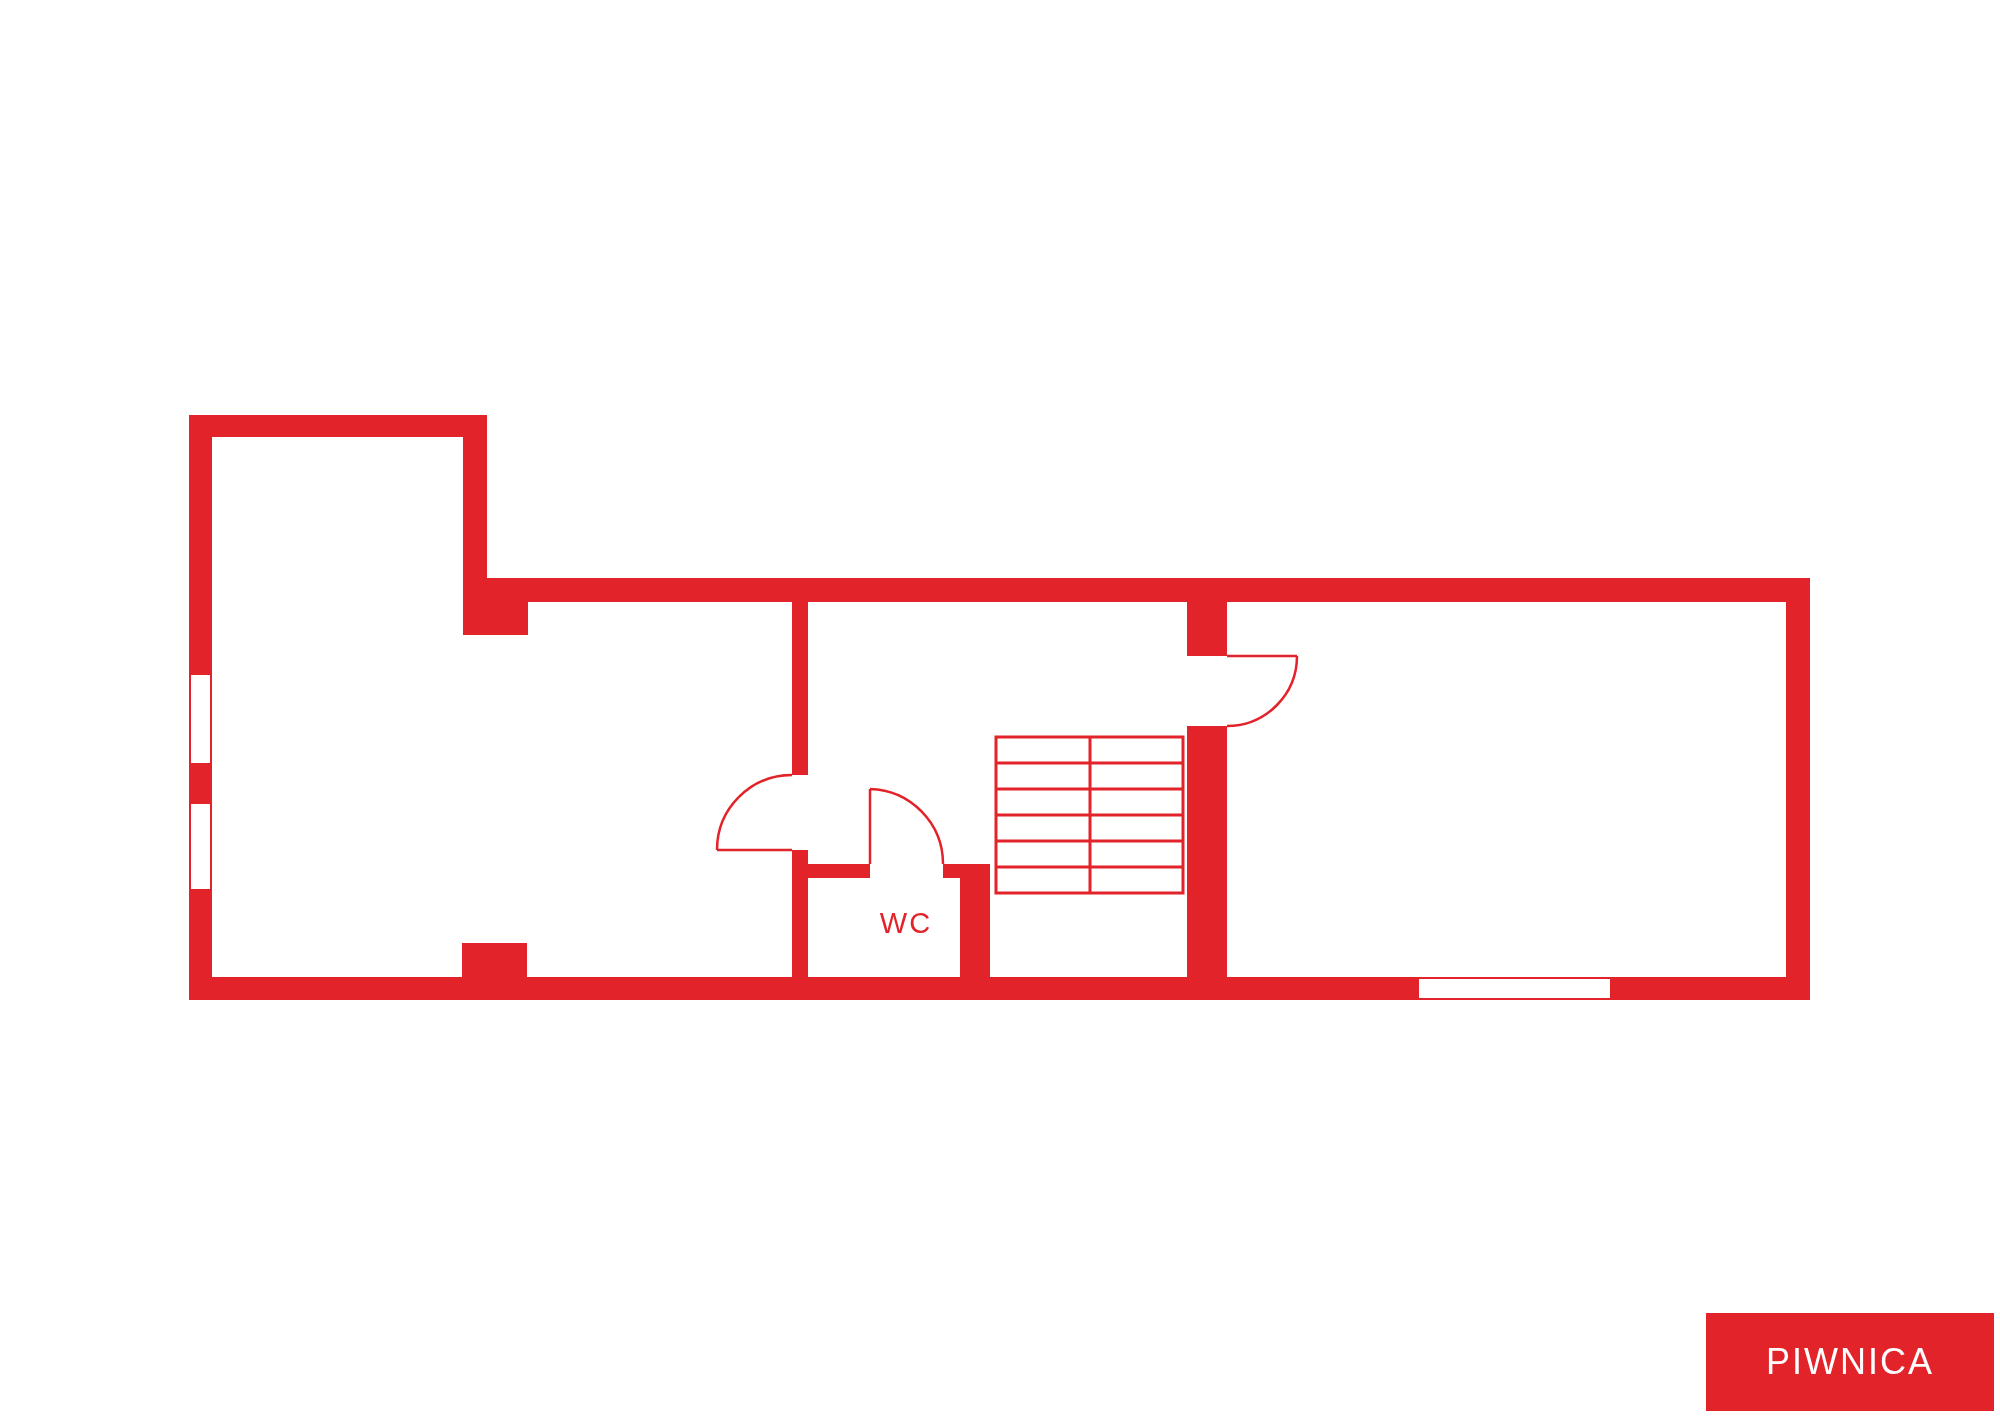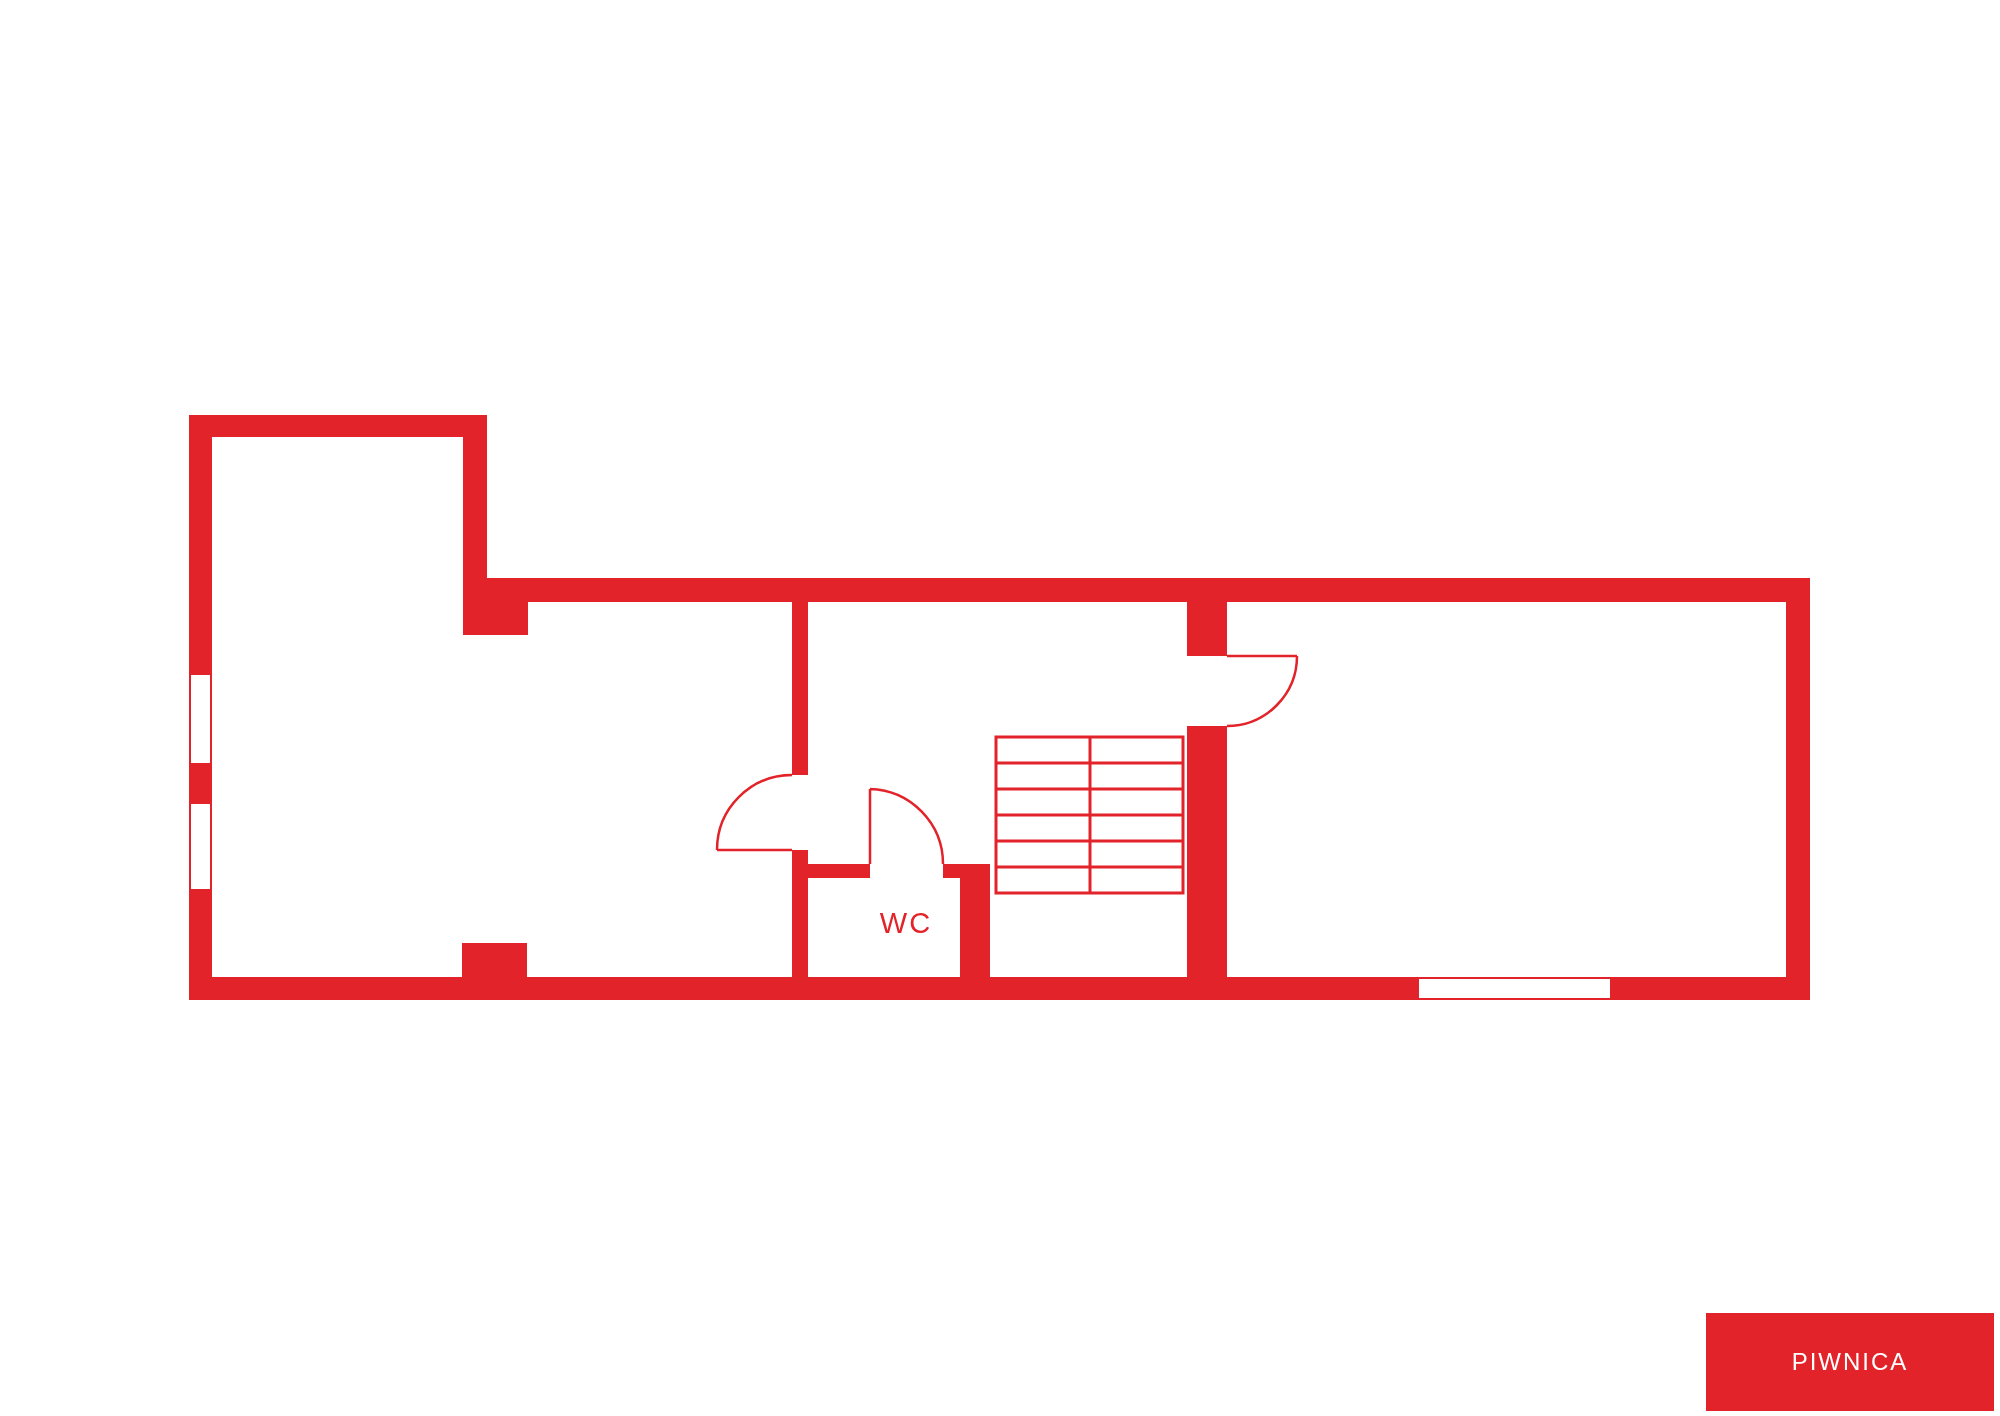--- a/index.html
+++ b/index.html
@@ -24,21 +24,21 @@
     font-family:"Liberation Sans", sans-serif;
     font-size:29px;
     letter-spacing:2px;
   }
   .floor-badge{
     position:absolute;
     left:1706px;top:1313px;width:288px;height:98px;
     background:var(--wall);
     color:#ffffff;
     display:flex;align-items:center;justify-content:center;
-    font-size:24px;letter-spacing:2px;
+    font-size:36px;letter-spacing:2px;
   }
 </style>
 </head>
 <body>
 
 <div class="stage">
 
   <svg class="plan-svg" width="2000" height="1416" viewBox="0 0 2000 1416" xmlns="http://www.w3.org/2000/svg">
 
     <g>

